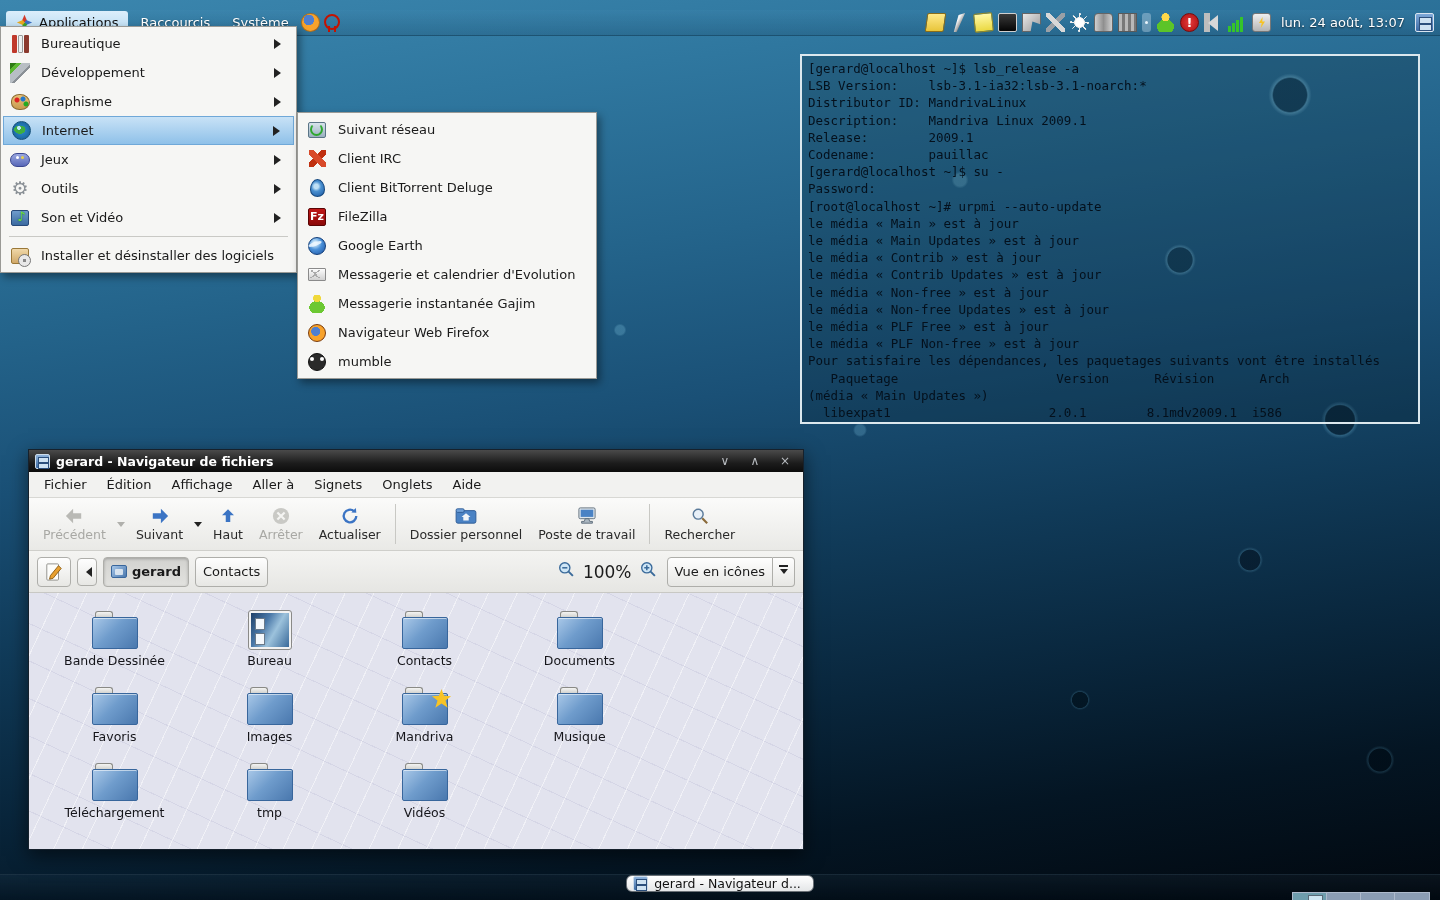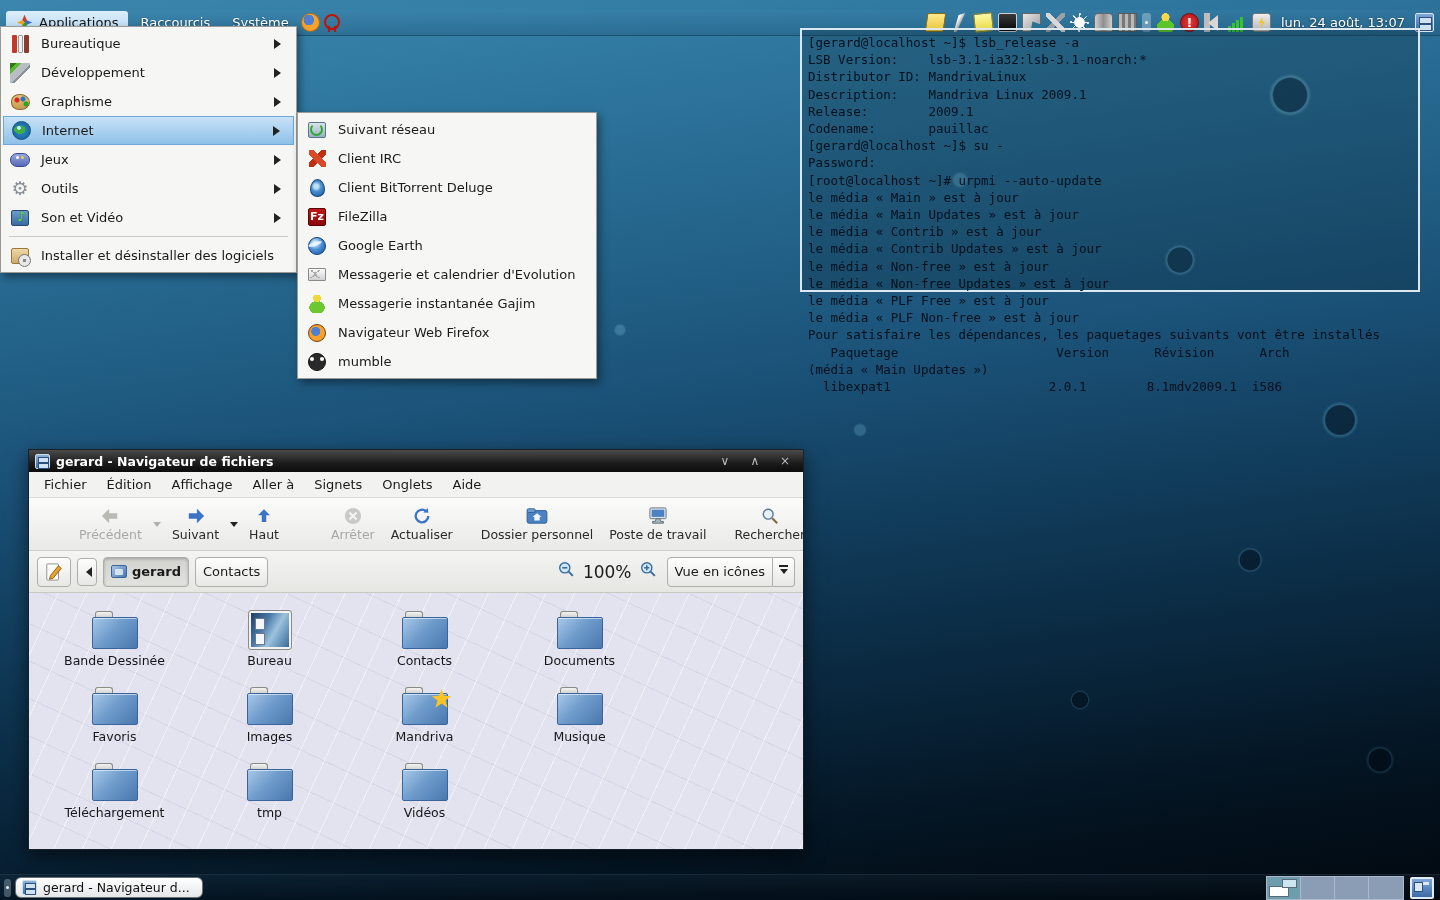--- a/index.html
+++ b/index.html
@@ -104,41 +104,41 @@
   .ic-gearth::after { content:""; position:absolute; left:2px; top:7px; width:14px; height:4px; background:#f0f8ff; border-radius:50%; transform:rotate(-18deg); opacity:.85; }
   .ic-env { width:18px; height:13px; background:linear-gradient(#fcfcfc,#d0d0d0); border:1px solid #8a8a8a; border-radius:1px; }
   .ic-env::after { content:""; position:absolute; left:3px; top:6px; width:12px; height:8px; background:linear-gradient(135deg,transparent 45%,#aaa 45% 55%,transparent 55%),linear-gradient(225deg,transparent 45%,#aaa 45% 55%,transparent 55%); }
   .ic-gajim { width:16px; height:18px; background:radial-gradient(circle at 50% 18%,#f0d83a 0 22%,transparent 25%),radial-gradient(ellipse 48% 38% at 50% 70%,#6cc832 0 100%,transparent 100%); }
   .ic-ffx { width:18px; height:18px; border-radius:50%; background:radial-gradient(circle at 42% 40%,#4e7fd0 0 32%,#f7a22b 36% 68%,#e2661a 100%); border:1px solid #7a3a08; }
   .ic-mumble { width:18px; height:18px; border-radius:50%; background:#2a2a2a; border:1px solid #111; }
   .ic-mumble::before { content:""; position:absolute; left:4px; top:6px; width:4px; height:4px; background:#fff; border-radius:50%; }
   .ic-mumble::after { content:""; position:absolute; right:4px; top:6px; width:4px; height:4px; background:#fff; border-radius:50%; }
 
   
-  .terminal { position:absolute; left:800px; top:28px; width:620px; height:264px;
+  .terminal { position:absolute; left:800px; top:54px; width:620px; height:370px;
     border:2px solid #dce8ee; background:rgba(4,22,34,.22); z-index:5; }
   .terminal pre { margin:4px 6px; font-family:"DejaVu Sans Mono","Liberation Mono",monospace;
     font-size:12.5px; line-height:17.2px; color:#04101c; white-space:pre; }
 
   
   .fm { position:absolute; left:28px; top:449px; width:776px; height:401px; z-index:10;
     border:1px solid #16212c; box-shadow:0 6px 18px rgba(0,0,0,.55); background:#efefed; display:flex; flex-direction:column; }
   .titlebar { height:22px; background:linear-gradient(#4a4a4a,#1c1c1c 60%,#0c0c0c); display:flex; align-items:center; padding:0 6px; gap:6px; flex:none; }
   .titlebar .title { color:#fff; font-weight:bold; font-size:12.5px; flex:1; white-space:nowrap; overflow:hidden; }
   .wbtn { color:#b8bcc0; font-size:12px; width:24px; text-align:center; cursor:default; font-family:"DejaVu Sans",sans-serif; }
   .mini-cab { width:15px; height:15px; position:relative; background:linear-gradient(#8fb4dc,#3c6aa4); border:1px solid #cddcea; border-radius:2px; flex:none; }
   .mini-cab::before,.mini-cab::after { content:""; position:absolute; left:2px; width:9px; height:4px; background:#cfe2f2; border:1px solid #2c4f7c; }
   .mini-cab::before { top:2px; } .mini-cab::after { top:8px; }
 
   .menubar { height:26px; background:#f2f2f0; border-bottom:1px solid #d8d8d4; display:flex; align-items:center; padding:0 6px; gap:2px; flex:none; }
   .menubar span { font-size:13px; color:#1a1a1a; padding:3px 9px; }
 
   .toolbar { height:53px; background:linear-gradient(#fbfbfa,#e9e9e6); border-bottom:1px solid #cfcfcb; display:flex; align-items:stretch; padding:2px 6px; flex:none; }
   .tbtn { display:flex; flex-direction:column; align-items:center; justify-content:center; gap:2px; padding:2px 8px; border-radius:3px; font-size:12.5px; color:#2a2a2a; white-space:nowrap; }
-  .tbtn.disabled { color:#a8a8a4;margin-left:36px; }
+  .tbtn.disabled { color:#a8a8a4; }
   .tbtn svg { display:block; }
   .tdrop { display:flex; align-items:center; padding:0 3px; }
   .tri-down { width:0; height:0; border:4px solid transparent; border-top:5px solid #222; margin-top:4px; }
   .tri-down.dis { border-top-color:#b0b0ac; }
   .tsep { width:1px; background:#c8c8c4; margin:4px 6px; }
 
   .locbar { height:42px; background:linear-gradient(#f4f4f2,#e6e6e3); border-bottom:1px solid #c8c8c4; display:flex; align-items:center; padding:0 8px; gap:6px; flex:none; }
   .sqbtn { height:30px; border:1px solid #aeaeaa; border-radius:4px; background:linear-gradient(#fefefe,#e7e7e4); display:flex; align-items:center; justify-content:center; padding:0 7px; font-size:13px; color:#1a1a1a; gap:5px; }
   .sqbtn.small { width:20px; padding:0; height:28px; }
   .sqbtn.pressed { background:linear-gradient(#d2d2cf,#e2e2df); box-shadow:inset 0 1px 3px rgba(0,0,0,.25); font-weight:bold; }
@@ -166,21 +166,21 @@
   .folder .tab { position:absolute; top:0; left:3px; width:18px; height:8px; background:linear-gradient(#f4f4f2,#c6c6c2); border:1px solid #8a8a86; border-bottom:none; border-radius:3px 3px 0 0; }
   .folder .bod { position:absolute; top:6px; left:0; right:0; bottom:0; background:linear-gradient(135deg,#a9c8e8 0%,#6f9ccc 45%,#4a78ae 100%); border:1px solid #38669c; border-radius:2px; box-shadow:inset 0 1px 0 rgba(255,255,255,.55); }
   .folder .star { position:absolute; right:-4px; top:2px; width:20px; height:20px; background:#f7c325; clip-path:polygon(50% 0,63% 34%,98% 36%,70% 58%,81% 94%,50% 72%,19% 94%,30% 58%,2% 36%,37% 34%); filter:drop-shadow(0 1px 1px rgba(90,60,0,.6)); }
   .deskicon { position:relative; width:42px; height:38px; background:linear-gradient(120deg,#1e4068 0%,#4a78a8 35%,#9cc2dc 60%,#3a6a9a 100%); border:2px solid #f2f2f2; outline:1px solid #8a8a88; border-radius:2px; }
   .deskicon::before { content:""; position:absolute; left:4px; top:5px; width:8px; height:10px; background:#f4f8fc; border:1px solid #6a7a8a; }
   .deskicon::after { content:""; position:absolute; left:4px; top:20px; width:8px; height:10px; background:#f4f8fc; border:1px solid #6a7a8a; }
 
   
   .bottom-panel { position:absolute; left:0; top:874px; width:1440px; height:26px;
     background:linear-gradient(rgba(60,90,110,.12), rgba(0,10,18,.3));
-    border-top:1px solid rgba(120,160,190,.18); display:flex; align-items:center; padding:0 4px; z-index:20; }
+    border-top:1px solid rgba(120,160,190,.18); display:flex; align-items:center; padding:0 4px; z-index:20;flex-direction:column; }
   .bp-handle { width:7px; height:18px; border-radius:3px; background:rgba(210,230,245,.3); position:relative; margin-right:4px; }
   .bp-handle::after { content:""; position:absolute; left:2px; top:7px; width:3px; height:3px; background:#dceefb; border-radius:50%; }
   .taskbtn { height:21px; display:flex; align-items:center; gap:6px; background:linear-gradient(#ffffff,#e4e6e8); border:1px solid #6a7076; border-radius:6px; padding:0 12px 0 6px; font-size:12.5px; color:#111; }
   .pager { display:flex; margin-left:auto; margin-right:6px; border:1px solid #aebacc; height:24px; }
   .ws { width:34px; height:22px; background:#8b9db4; border-right:1px solid #aebacc; position:relative; }
   .ws:last-child { border-right:none; }
   .ws.active { background:#6e9dad; }
   .ws.active .w1 { position:absolute; left:2px; bottom:2px; width:20px; height:11px; background:#fff; border:1px solid #5a6a78; }
   .ws.active .w2 { position:absolute; right:3px; top:2px; width:15px; height:9px; background:#cfe6f2; border:1px solid #5a6a78; }
   .showdesk { width:24px; height:22px; margin-right:2px; position:relative; background:linear-gradient(#7ea8d8,#3c6aa4); border:2px solid #e2ecf4; border-radius:2px; }

